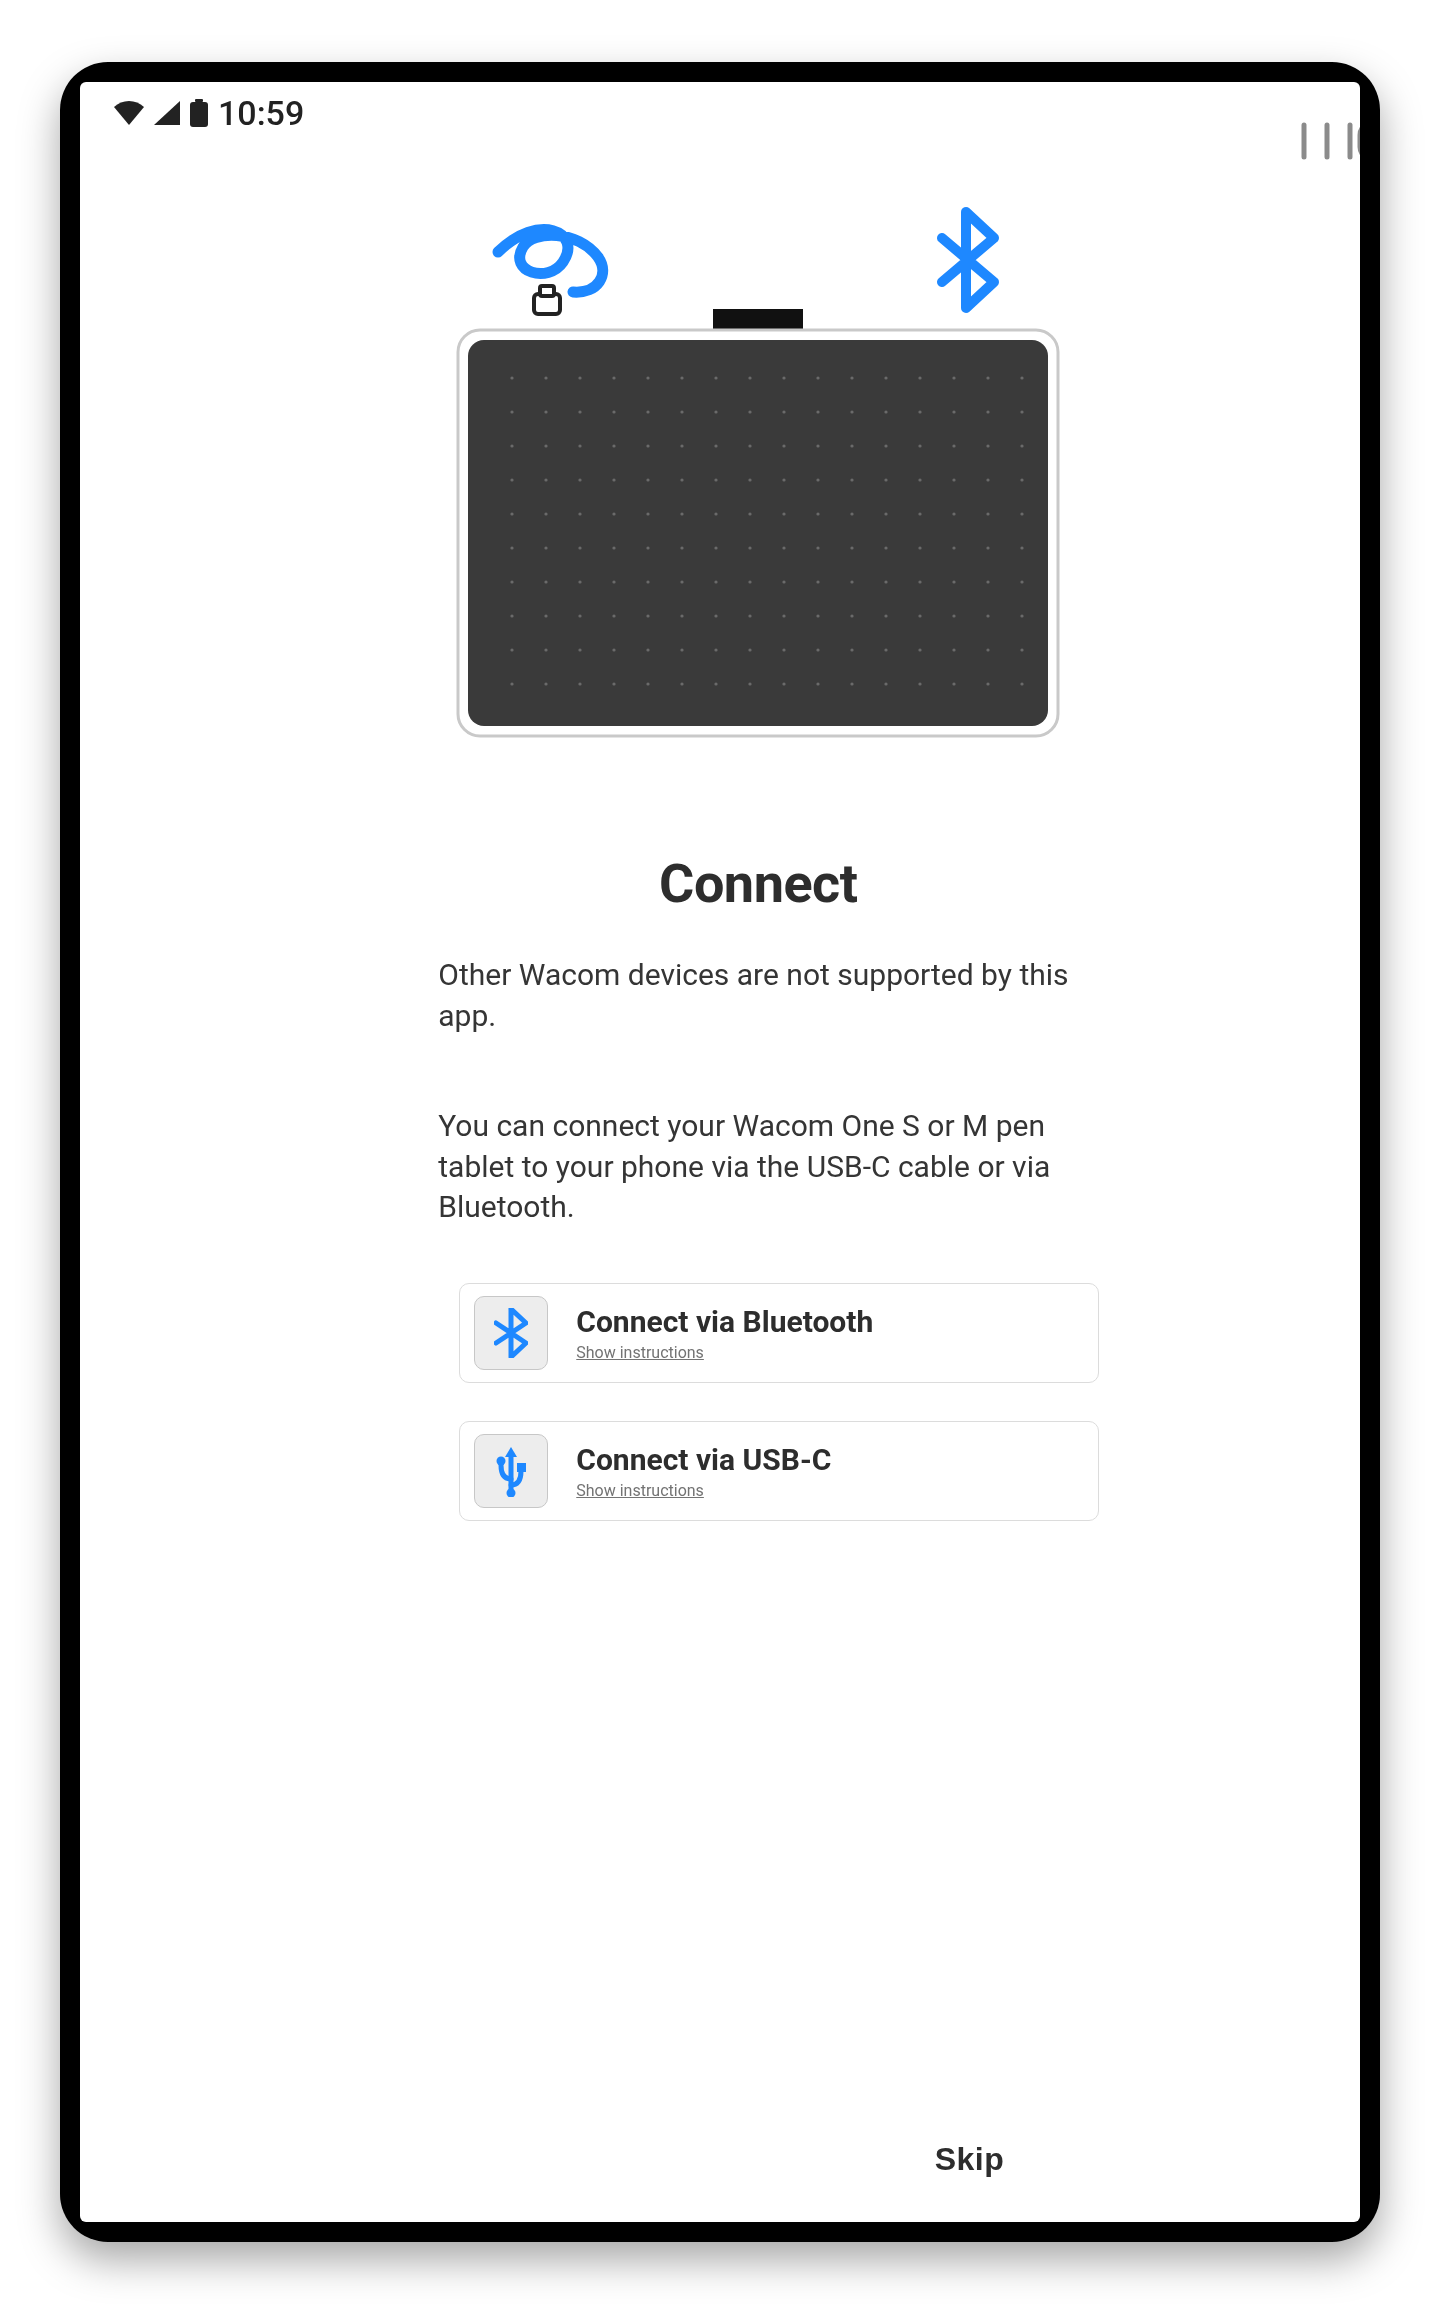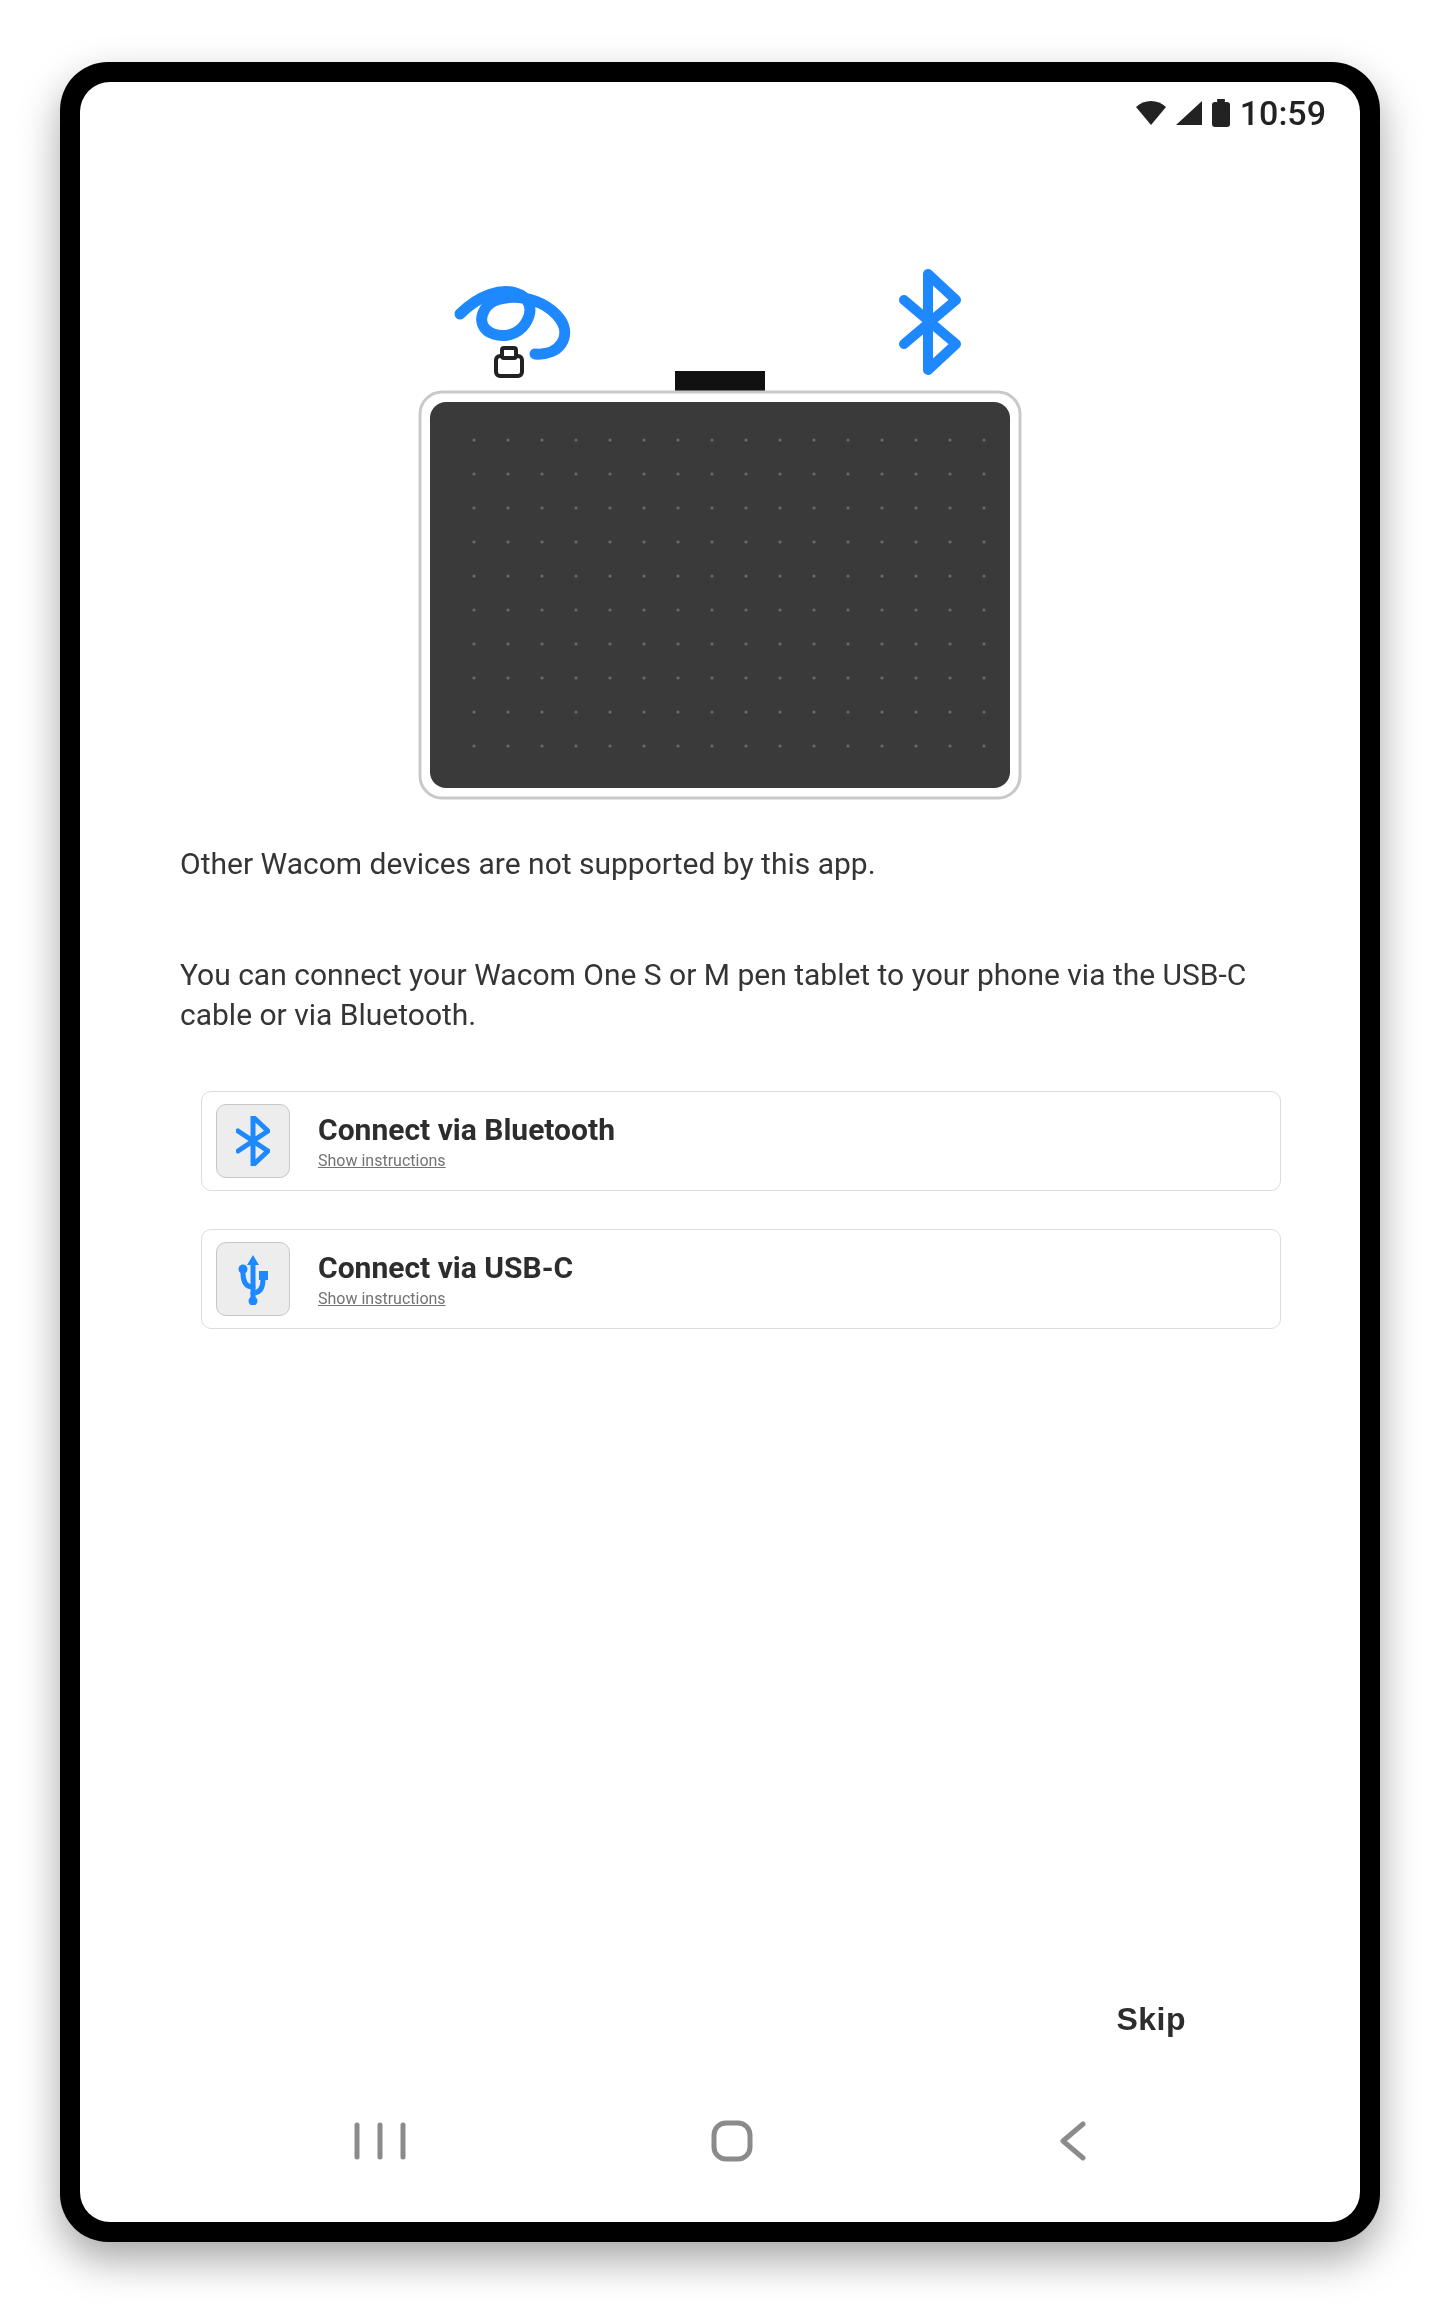--- a/index.html
+++ b/index.html
@@ -7,22 +7,22 @@
   .outer {
     width: 1440px; height: 2304px; background: #fff; padding: 60px;
     display: flex; align-items: center; justify-content: center;
   }
   .device-frame {
     width: 1320px; height: 2180px;
     background: #000; border-radius: 48px; padding: 20px;
     box-shadow: 0 18px 40px rgba(0,0,0,0.35);
   }
   .screen {
-    width: 100%; height: 100%; background: #fff; border-radius: 30px;
-    display: flex; flex-direction: column; overflow: hidden;
+    width: 100%; height: 100%; background: #fff; border-radius: 6px;
+    display: flex; overflow: hidden;
   }
   
   .status-bar {
     height: 62px; display: flex; align-items: center; justify-content: flex-end;
     gap: 10px; padding: 0 34px; color: #222; font-size: 34px; font-weight: 500;
   }
   .status-bar svg { display: block; }
   
   .content {
     flex: 1 1 auto; display: flex; flex-direction: column;
@@ -132,20 +132,21 @@
 
             <defs>
               <pattern id="dots" x="0" y="0" width="34" height="34" patternUnits="userSpaceOnUse">
                 <circle cx="6" cy="6" r="1.6" fill="#6a6a6a"></circle>
               </pattern>
             </defs>
             <rect x="56" y="166" width="530" height="334" fill="url(#dots)"></rect>
           </svg>
         </div>
 
+        <h1 class="title">Connect</h1>
 
         <p class="para para2">Other Wacom devices are not supported by this app.</p>
         <p class="para">You can connect your Wacom One S or M pen tablet to your phone via the USB-C cable or via Bluetooth.</p>
 
         <div class="options">
 
           <div class="option-btn">
             <div class="option-icon-box">
               <svg width="34" height="50" viewBox="0 0 34 50">
                 <path d="M17 1 L17 49 L32 35 L2 15 M17 1 L32 15 L2 35" fill="none" stroke="#1e88ff" stroke-width="5" stroke-linecap="round" stroke-linejoin="round"></path>

